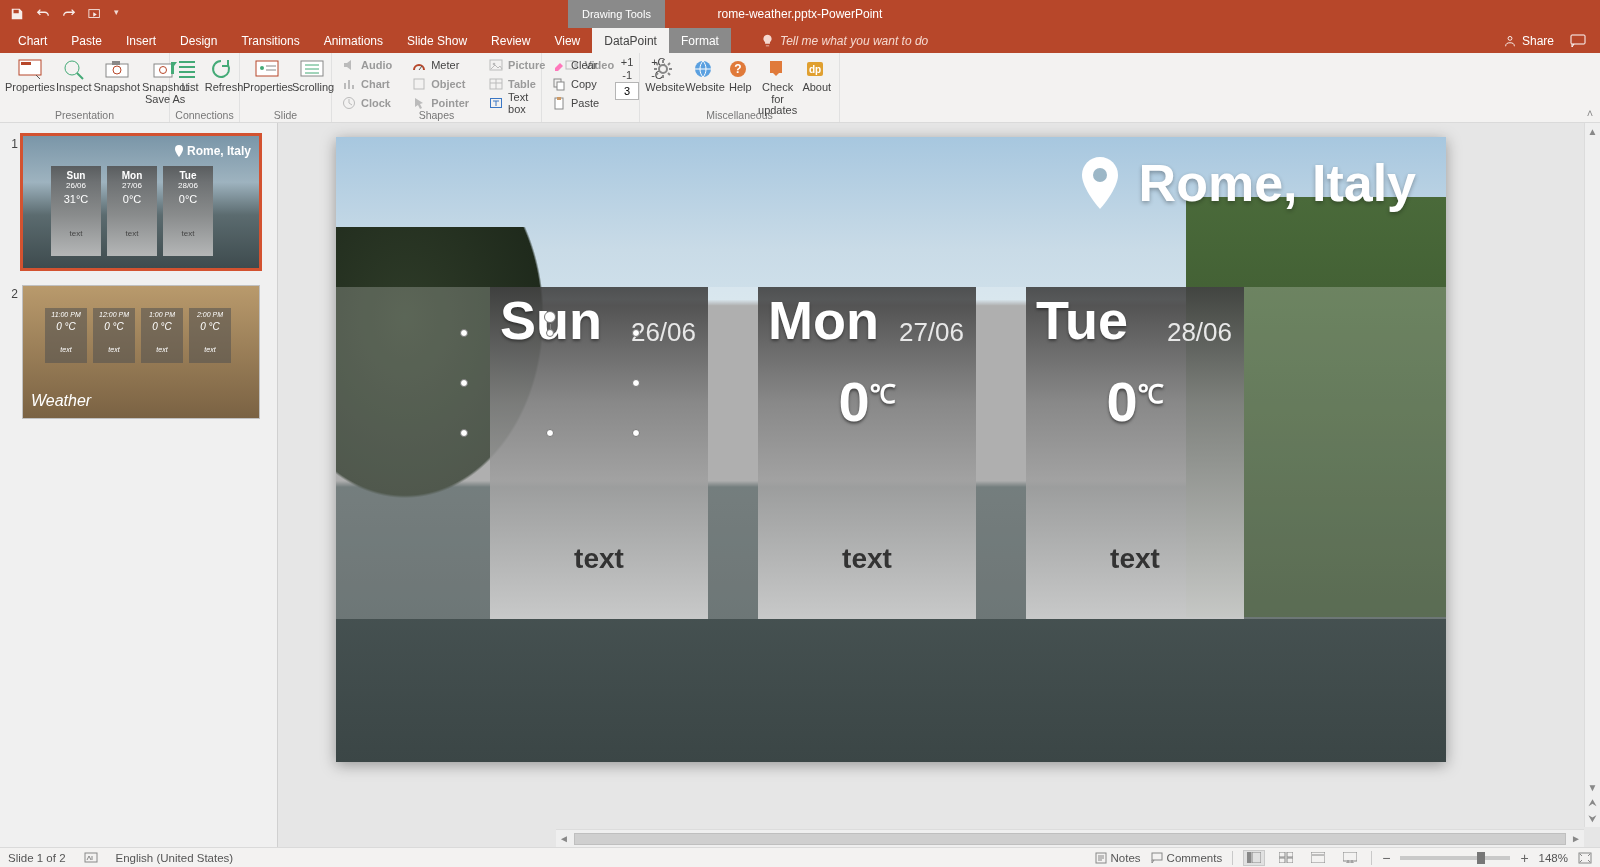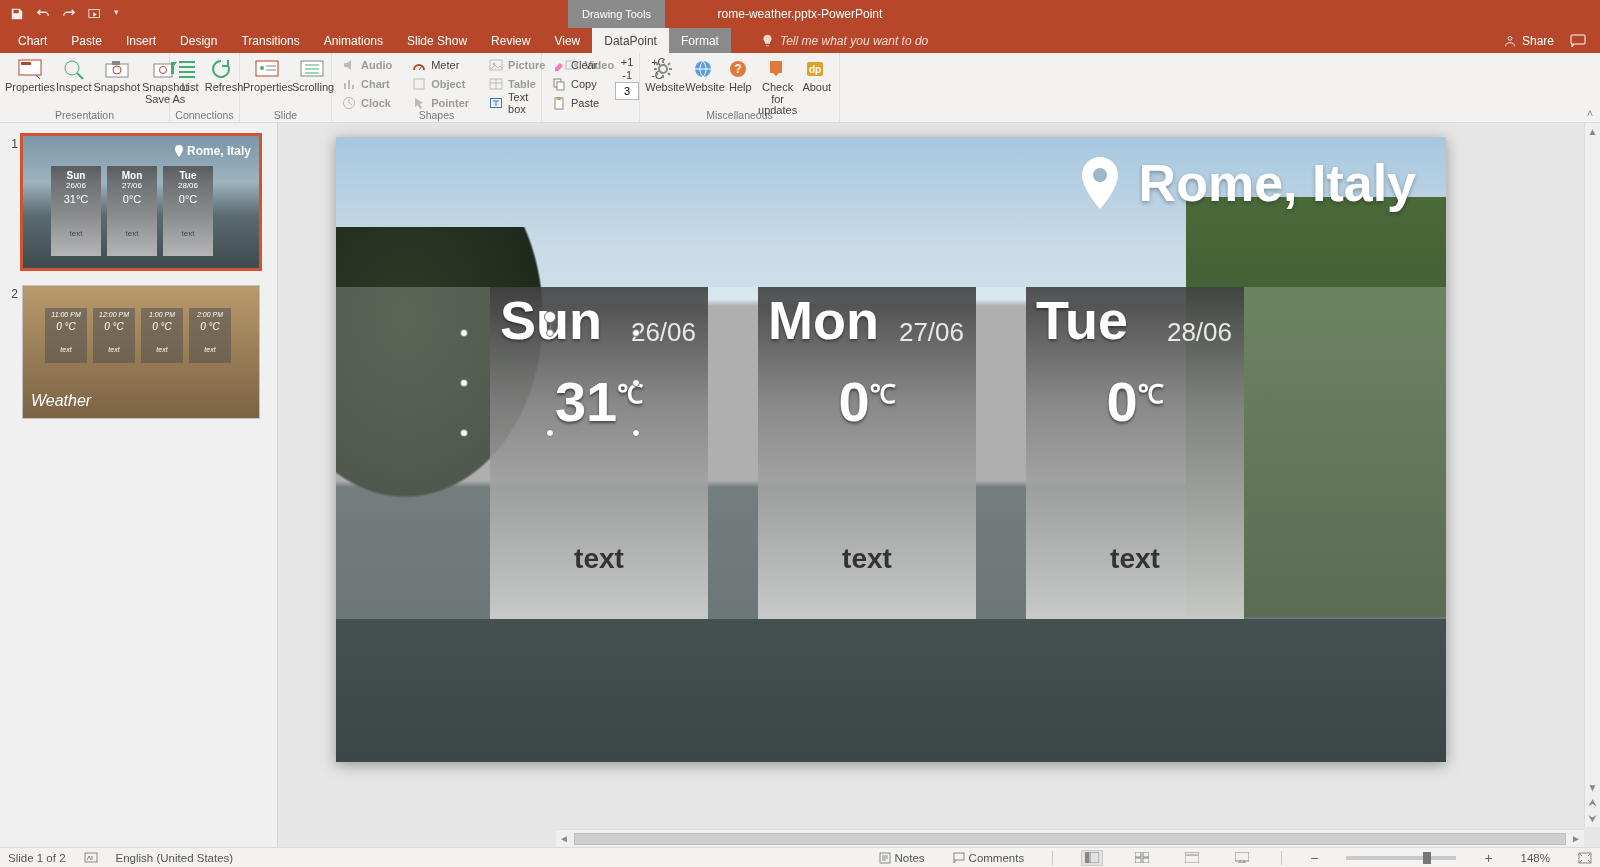--- a/index.html
+++ b/index.html
@@ -84,21 +84,21 @@
 .vscroll .navbtn{position:absolute;left:0;right:0;height:16px;display:flex;align-items:center;justify-content:center;color:#888;font-size:10px;}
 
 
 .hscroll{position:absolute;left:278px;right:16px;bottom:0;height:18px;background:#efefef;border-top:1px solid #dcdcdc;display:flex;align-items:center;}
 .hscroll .arrow{width:16px;text-align:center;color:#888;font-size:10px;}
 .hscroll .thumbbar{flex:1;height:12px;margin:0 2px;background:#cfcfcf;border:1px solid #bfbfbf;}
 
 
 .statusbar { position:absolute; left:0; right:0; bottom:0; height:20px; background:#f3f2f1; border-top:1px solid #dadada; display:flex; align-items:center; font-size:11.5px; color:#555; padding:0 8px; }
 .statusbar .sp { margin-right:18px; }
-.statusbar .right { margin-left:auto; display:flex; align-items:center; gap:28px;text-align:center; }
+.statusbar .right { margin-left:auto; display:flex; align-items:center; gap:10px;text-align:center; }
 .viewbtn { width:22px; height:16px; border:1px solid transparent; display:flex; align-items:center; justify-content:center;}
 .viewbtn.active{background:#e1e1e1;border-color:#c9c9c9;}
 .zoomslider{width:110px;height:4px;background:#c9c9c9;position:relative;}
 .zoomslider .knob{position:absolute;left:70%;top:-4px;width:8px;height:12px;background:#777;}
 .divider{width:1px;height:14px;background:#c9c9c9;}
 
 
 svg { display:block; }
 .muted { color:#9a9a9a;font-weight:bold; }
 </style>
@@ -536,21 +536,20 @@
         <svg class="pin" viewBox="0 0 40 52">
             <path d="M20 0C10 0 2 8 2 18c0 14 18 34 18 34s18-20 18-34C38 8 30 0 20 0z" fill="#fff"></path>
             <circle cx="20" cy="18" r="7" fill="#9cb7c7"></circle>
           </svg>
         <span>Rome, Italy</span>
       </div>
       <div class="cards">
         <div class="card">
           <div class="day">Sun</div>
           <div class="date">26/06</div>
-          <div class="temp"><span>31</span><span class="deg">℃</span></div>
           <div class="txt">text</div>
         </div>
         <div class="card">
           <div class="day">Mon</div>
           <div class="date">27/06</div>
           <div class="temp"><span>0</span><span class="deg">℃</span></div>
           <div class="txt">text</div>
         </div>
         <div class="card">
           <div class="day">Tue</div>

